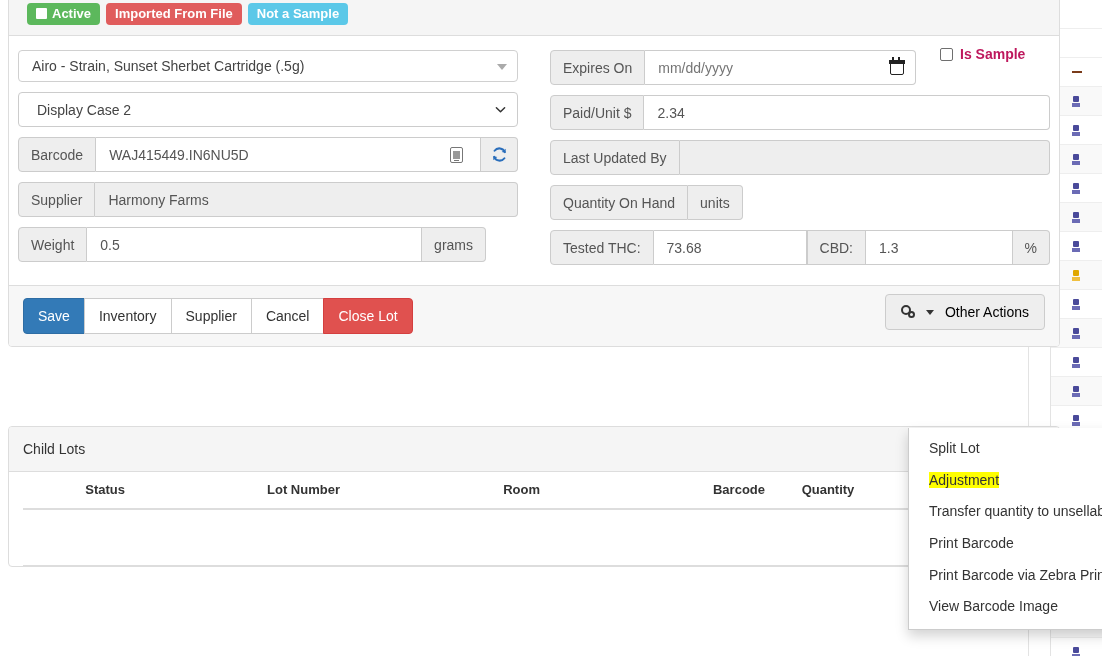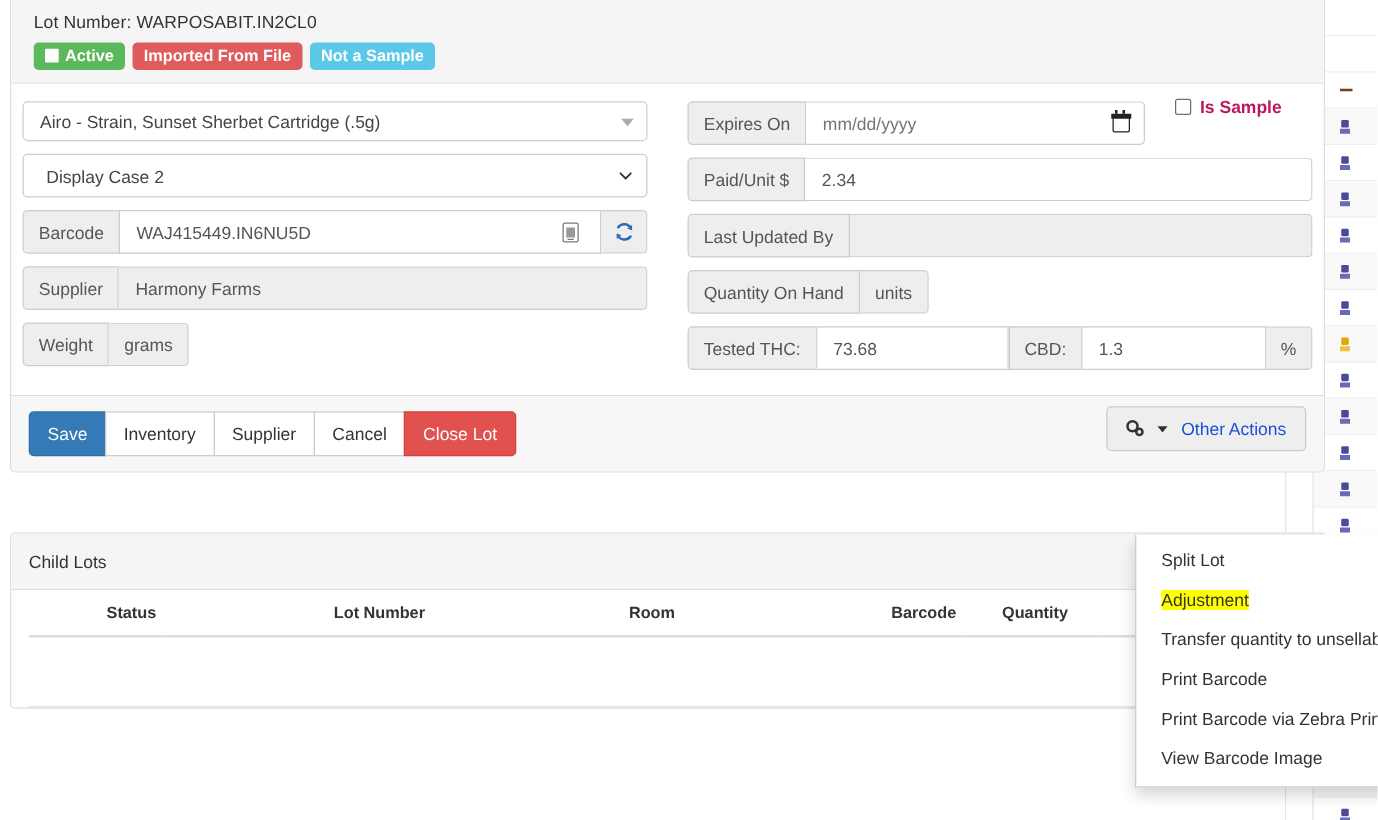--- a/index.html
+++ b/index.html
@@ -116,21 +116,21 @@
         padding: 12px 14px; border-radius: 0 0 3px 3px; position: relative;
         display: flex; align-items: center; }
   .btn { font-size: 14px; line-height: 1; padding: 10px 14px; border: 1px solid #cccccc;
         background: #ffffff; color: #333; cursor: pointer; }
   .btn-group { display: flex; }
   .btn-group .btn { border-radius: 0; margin-left: -1px; }
   .btn-group .btn:first-child { border-radius: 4px 0 0 4px; margin-left: 0; }
   .btn-group .btn:last-child  { border-radius: 0 4px 4px 0; }
   .btn-primary { background: #337ab7; border-color: #2e6da4; color: #fff; }
   .btn-danger  { background: #e0514f; border-color: #d43f3f; color: #fff; }
-  .btn-default-gray { background: #eeeeee; border-color: #cccccc; color: #1d4ed8;
+  .btn-default-gray { background: #eeeeee; border-color: #cccccc; color: #000000;
         border-radius: 4px; padding: 10px 15px; }
 
   .other-actions-wrap { position: absolute; right: 14px; top: 8px; }
   .gear-ico { display: inline-block; position: relative; width: 15px; height: 14px;
         vertical-align: -2px; margin-right: 6px; }
   .gear-ico .g1, .gear-ico .g2 { position: absolute; border-radius: 50%;
         border: 2.6px solid #333; }
   .gear-ico .g1 { width: 10px; height: 10px; left: 0; top: 0; }
   .gear-ico .g2 { width: 7px; height: 7px; left: 7px; top: 6px; border-width: 2.2px; }
   .caret { display: inline-block; width: 0; height: 0; margin-right: 7px;
@@ -230,21 +230,20 @@
         <span class="bg-mini"></span>
       </div>
     <div class="bg-cell">
         <span class="bg-mini"></span>
       </div>
   </div>
 
   <div class="panel">
 
     <div class="panel-heading">
-      <div class="lot-title">Lot Number: WARPOSABIT.IN2CL0</div>
       <div class="badges">
         <span class="badge green">
           <span class="badge-box"></span>
           <span>Active</span>
         </span>
         <span class="badge red">
           <span>Imported From File</span>
         </span>
         <span class="badge blue">
           <span>Not a Sample</span>
@@ -295,20 +294,21 @@
           <div class="frow">
             <div class="ig">
               <div class="ig-addon first">Supplier</div>
               <div class="ig-input ro last-r">Harmony Farms</div>
             </div>
           </div>
 
           <div class="frow">
             <div class="ig" style="width:468px">
               <div class="ig-addon first">Weight</div>
+              <div class="ig-input">0.5</div>
               <div class="ig-addon last">grams</div>
             </div>
           </div>
 
         </div>
 
         <div class="col-right">
 
           <div class="frow">
             <div class="ig" style="width:366px">

